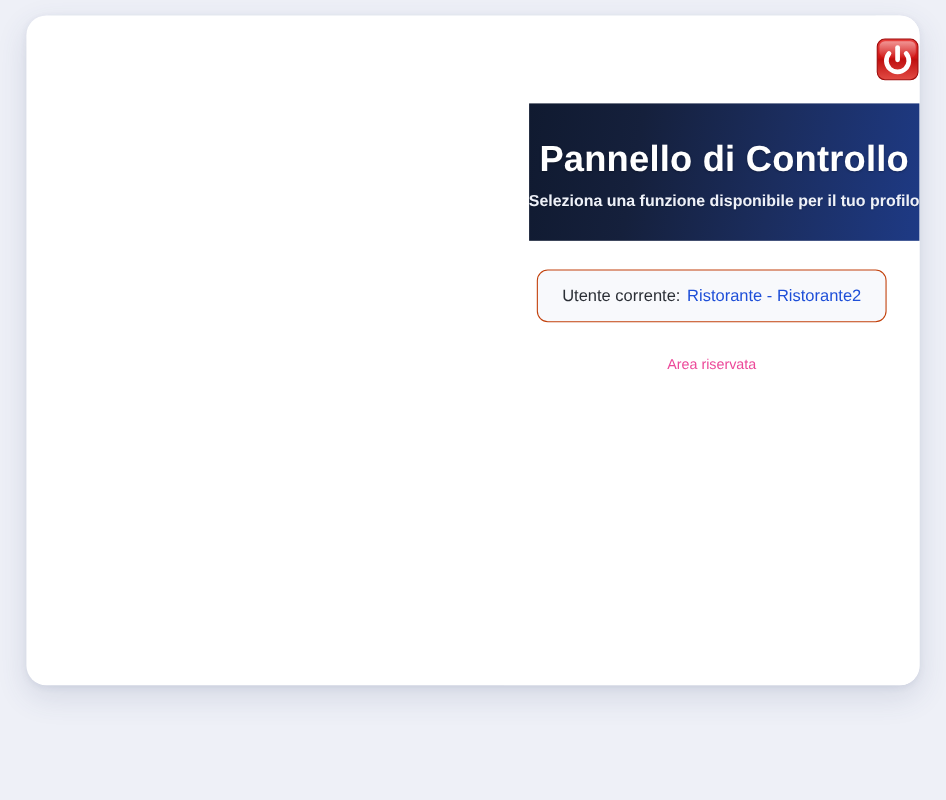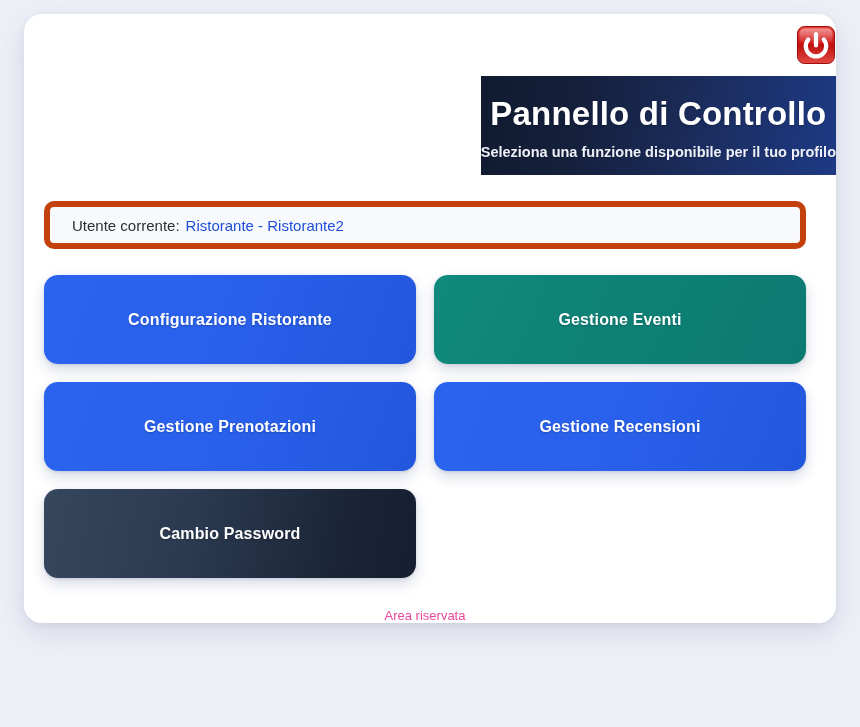--- a/index.html
+++ b/index.html
@@ -85,21 +85,21 @@
     flex: 1;
     background: #ffffff;
     padding: 26px 30px 0 30px;
     display: flex;
     flex-direction: column;
   }
 
   .user-bar {
     height: 48px;
     background: #f8f9fc;
-    border: 6px solid #c2410c;
+    border: 1px solid #c2410c;
     border-radius: 10px;
     display: flex;
     align-items: center;
     padding: 0 22px;
     font-size: 15px;
     color: #2b2f36;
   }
 
   .user-bar .user-value {
     color: #1e4fd8;
@@ -195,27 +195,20 @@
       <div class="header-subtitle">Seleziona una funzione disponibile per il tuo profilo</div>
     </div>
 
     <div class="card-body">
 
       <div class="user-bar">
         <span>Utente corrente:</span>
         <span class="user-value">Ristorante - Ristorante2</span>
       </div>
 
-      <div class="button-grid">
-        <button class="action-btn btn-blue">Configurazione Ristorante</button>
-        <button class="action-btn btn-teal">Gestione Eventi</button>
-        <button class="action-btn btn-blue">Gestione Prenotazioni</button>
-        <button class="action-btn btn-blue">Gestione Recensioni</button>
-        <button class="action-btn btn-dark">Cambio Password</button>
-      </div>
 
       <div class="card-footer">
         <span class="footer-text">Area riservata</span>
       </div>
 
     </div>
   </div>
 </div>
 
 </body></html>

